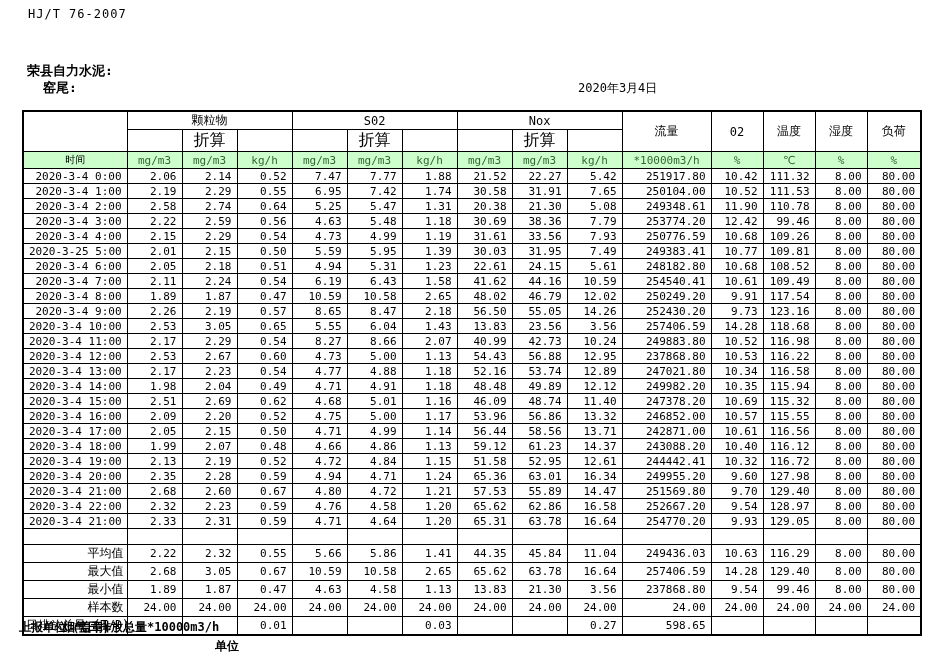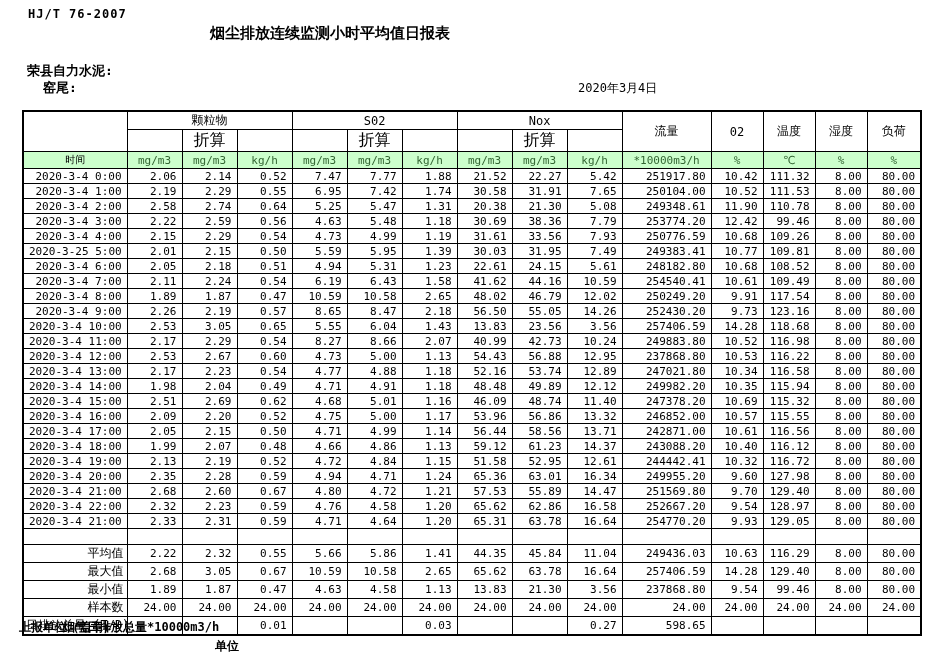--- a/index.html
+++ b/index.html
@@ -4,21 +4,21 @@
 <style>
   :root{
     --header_green:#ccffcc;
     --unit_text:#336633;
     --border:#000000;
   }
   *{box-sizing:border-box;margin:0;padding:0;}
   html,body{background:#fff;}
   body{font-family:"DejaVu Sans Mono","DejaVu Sans",monospace;color:#000;}
   .page{position:relative;width:949px;height:658px;background:#ffffff;overflow:hidden;}
-  .std{position:absolute;left:28px;top:7px;font-size:12px;font-weight:bold;letter-spacing:1px;}
+  .std{position:absolute;left:28px;top:7px;font-size:12px;font-weight:normal;letter-spacing:1px;}
   .title{position:absolute;left:210px;top:24px;font-size:15px;font-weight:bold;}
   .company{position:absolute;left:27px;top:62px;font-size:13px;font-weight:bold;}
   .location{position:absolute;left:43px;top:79px;font-size:13px;font-weight:bold;}
   .date{position:absolute;left:578px;top:80px;font-size:12px;}
   table{position:absolute;left:22px;top:110px;border-collapse:collapse;table-layout:fixed;
         width:900px;border:2px solid var(--border);font-size:11px;}
   col.c-time{width:104px;}
   col.c-num{width:55px;}
   col.c-flow{width:89px;}
   col.c-sm{width:52px;}
@@ -38,21 +38,20 @@
   tr.spacer td{height:16px;}
   .foot1{position:absolute;left:19px;top:619px;font-size:12px;font-weight:bold;margin-left:44px;}
   .foot2{position:absolute;left:19px;top:619px;font-size:12px;font-weight:bold;}
   .foot3{position:absolute;left:215px;top:638px;font-size:12px;font-weight:bold;}
 </style>
 </head>
 <body>
 
 <div class="page">
   <div class="std">HJ/T  76-2007</div>
-  <div class="title">烟尘排放连续监测小时平均值日报表</div>
   <div class="company">荣县自力水泥:</div>
   <div class="location">窑尾:</div>
   <div class="date">2020年3月4日</div>
 
   <table>
     <colgroup>
       <col class="c-time">
       <col class="c-num">
         <col class="c-num">
         <col class="c-num">

